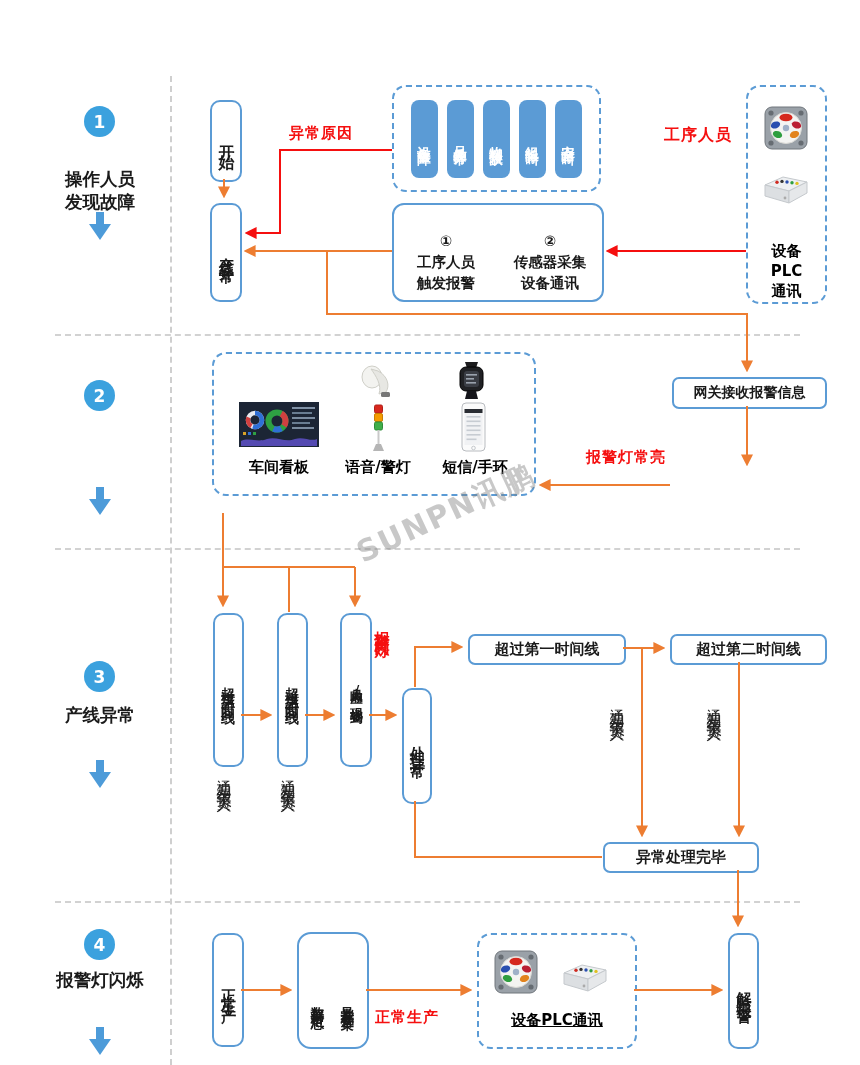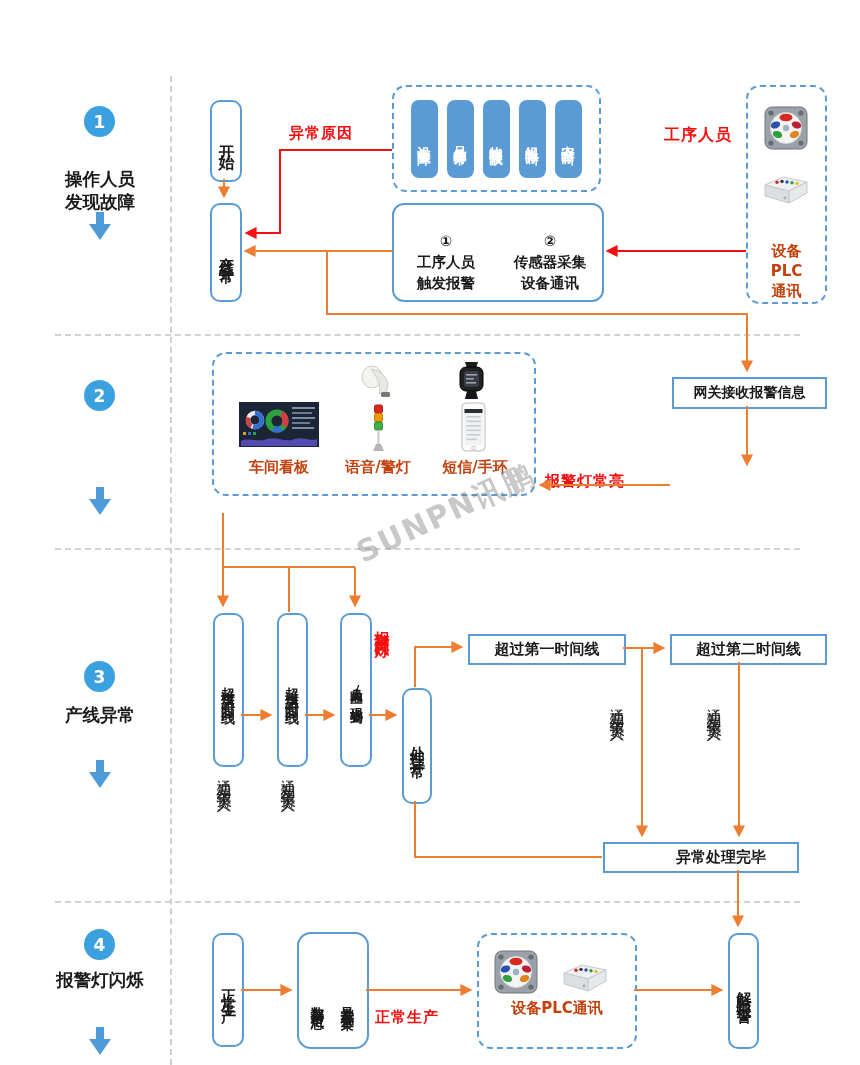--- a/index.html
+++ b/index.html
@@ -2,21 +2,21 @@
 <html><head>
 <meta charset="utf-8">
 <style>
   html,body{margin:0;padding:0;background:#fff;}
   #canvas{position:relative;width:860px;height:1065px;background:#fff;overflow:hidden;
           font-family:"DejaVu Sans",sans-serif;color:#1a1a1a;}
   .preline{white-space:pre-line;margin-top:20px;}
   
   .vbox{position:absolute;border:2px solid #5B9BD5;border-radius:10px;background:#fff;
         display:flex;align-items:center;justify-content:center;z-index:2;}
-  .hbox{position:absolute;border:2px solid #5B9BD5;border-radius:0;background:#fff;
+  .hbox{position:absolute;border:2px solid #5B9BD5;border-radius:7px;background:#fff;
         display:flex;align-items:center;justify-content:center;
         font-size:15px;font-weight:600;z-index:2;}
   .dash{position:absolute;border:2px dashed #5B9BD5;border-radius:14px;background:#fff;z-index:2;}
   .vt{writing-mode:vertical-rl;text-orientation:upright;font-weight:600;}
   .pill{width:27px;height:78px;background:#5B9BD5;border-radius:8px;color:#fff;
         display:flex;align-items:center;justify-content:center;}
   .pill .vt{font-size:13.5px;letter-spacing:2px;font-weight:600;}
   
   .num{position:absolute;width:31px;height:31px;border-radius:50%;background:#3BA1DE;color:#fff;
        font-weight:700;font-size:17px;display:flex;align-items:center;justify-content:center;z-index:2;}
@@ -24,21 +24,21 @@
            line-height:23px;z-index:2;}
   .redlab{position:absolute;color:#F50F0F;font-weight:700;font-size:15px;z-index:3;letter-spacing:1px;}
   .sep{position:absolute;border-top:2px dashed #d2d2d2;left:55px;width:745px;z-index:0;}
   .vsep{position:absolute;border-left:2px dashed #cfcfcf;z-index:0;}
   #connectors{position:absolute;left:0;top:0;z-index:4;pointer-events:none;}
   .icon{position:absolute;z-index:3;}
   #watermark{position:absolute;left:350px;top:536px;font-size:30px;font-weight:700;
              color:rgba(125,125,125,0.42);transform:rotate(-25deg);transform-origin:left top;
              letter-spacing:2px;z-index:6;white-space:nowrap;}
   #title{position:absolute;left:38px;top:18px;font-size:18px;font-weight:600;color:#141414;letter-spacing:1px;}
-  .sublbl{position:absolute;font-size:15px;font-weight:600;color:#c2410c;text-align:center;z-index:3;}
+  .sublbl{position:absolute;font-size:15px;font-weight:600;color:#000000;text-align:center;z-index:3;}
   .notify{position:absolute;writing-mode:vertical-rl;text-orientation:upright;font-size:15px;
           font-weight:500;color:#222;letter-spacing:3px;z-index:3;}
 </style>
 </head>
 <body>
 
 <div id="canvas">
 
 
   <div class="vsep" style="left:170px;top:76px;height:989px;"></div>
@@ -132,21 +132,21 @@
         <circle cx="31" cy="13.8" r="1.7" fill="#2f9e3f"></circle>
       <circle cx="36" cy="14.4" r="1.7" fill="#e0c020"></circle>
       <circle cx="24" cy="29" r="1.4" fill="#aaa"></circle>
     </svg>
     <div class="sublbl preline" style="left:0;top:134px;width:100%;line-height:20px;">设备
 PLC
 通讯</div>
   </div>
 
   <div class="hbox" style="left:672px;top:377px;width:151px;height:28px;font-size:14px;">网关接收报警信息</div>
-  <div class="redlab" style="left:545px;top:448px;margin-top:24px;">报警灯常亮</div>
+  <div class="redlab" style="left:586px;top:448px;">报警灯常亮</div>
 
   <div class="dash" style="left:212px;top:352px;width:320px;height:140px;">
     <svg class="icon" style="left:25px;top:48px;" width="80" height="45" viewBox="0 0 80 45">
       <rect x="0" y="0" width="80" height="45" fill="#1c2535"></rect>
       <circle cx="16" cy="18" r="7" fill="none" stroke="#e8eaf0" stroke-width="4.5"></circle>
       <circle cx="16" cy="18" r="7" fill="none" stroke="#2f6fd6" stroke-width="4.5" stroke-dasharray="24 20" transform="rotate(-90 16 18)"></circle>
       <circle cx="16" cy="18" r="7" fill="none" stroke="#d04040" stroke-width="4.5" stroke-dasharray="10 34" transform="rotate(120 16 18)"></circle>
       <circle cx="38" cy="19" r="8.5" fill="none" stroke="#2ea043" stroke-width="6"></circle>
       <circle cx="38" cy="19" r="8.5" fill="none" stroke="#d04040" stroke-width="6" stroke-dasharray="14 40" transform="rotate(-60 38 19)"></circle>
       <circle cx="38" cy="19" r="8.5" fill="none" stroke="#2f6fd6" stroke-width="6" stroke-dasharray="8 46" transform="rotate(60 38 19)"></circle>
@@ -214,21 +214,21 @@
   <div class="notify" style="left:278px;top:768px;height:132px;">通知三级负责人</div>
 
   <div class="vbox" style="left:402px;top:688px;width:26px;height:112px;">
     <span class="vt" style="font-size:15px;letter-spacing:6px;">处理异常</span>
   </div>
 
   <div class="hbox" style="left:468px;top:634px;width:154px;height:27px;">超过第一时间线</div>
   <div class="hbox" style="left:670px;top:634px;width:153px;height:27px;">超过第二时间线</div>
   <div class="notify" style="left:607px;top:697px;height:130px;">通知二级负责人</div>
   <div class="notify" style="left:704px;top:697px;height:130px;">通知三级负责人</div>
-  <div class="hbox" style="left:603px;top:842px;width:152px;height:27px;padding-left:40px;">异常处理完毕</div>
+  <div class="hbox" style="left:603px;top:842px;width:152px;height:27px;">异常处理完毕</div>
 
   <div class="vbox" style="left:212px;top:933px;width:28px;height:110px;">
     <span class="vt" style="font-size:15px;letter-spacing:6px;">正常生产</span>
   </div>
   <div class="vbox" style="left:297px;top:932px;width:68px;height:113px;border-radius:14px;">
     <span class="vt preline" style="font-size:13.5px;letter-spacing:2px;line-height:30px;">异常存档备案
 数据分析汇总</span>
   </div>
   <div class="redlab" style="left:375px;top:1008px;">正常生产</div>
 
@@ -251,21 +251,21 @@
       <polygon points="4,16 22,8 46,13 28,22" fill="#eef0f2" stroke="#c5c9cd"></polygon>
       <polygon points="4,16 28,22 28,34 4,27" fill="#dcdfe2" stroke="#c5c9cd"></polygon>
       <polygon points="28,22 46,13 46,24 28,34" fill="#e6e8ea" stroke="#c5c9cd"></polygon>
       <circle cx="16" cy="13.2" r="1.7" fill="#cf2a20"></circle>
         <circle cx="21" cy="12.4" r="1.7" fill="#333"></circle>
       <circle cx="26" cy="13" r="1.7" fill="#2a4fb0"></circle>
         <circle cx="31" cy="13.8" r="1.7" fill="#2f9e3f"></circle>
       <circle cx="36" cy="14.4" r="1.7" fill="#e0c020"></circle>
       <circle cx="24" cy="29" r="1.4" fill="#aaa"></circle>
     </svg>
-    <div class="sublbl" style="left:0;top:64px;width:100%;">设备PLC通讯</div>
+    <div class="sublbl" style="left:0;top:76px;width:100%;text-decoration:underline;">设备PLC通讯</div>
   </div>
 
   <div class="vbox" style="left:728px;top:933px;width:27px;height:112px;">
     <span class="vt" style="font-size:15px;letter-spacing:6px;">解除报警</span>
   </div>
 
   <div id="watermark">SUNPN讯鹏</div>
 
   <svg id="connectors" width="860" height="1065" viewBox="0 0 860 1065">
     <defs>

